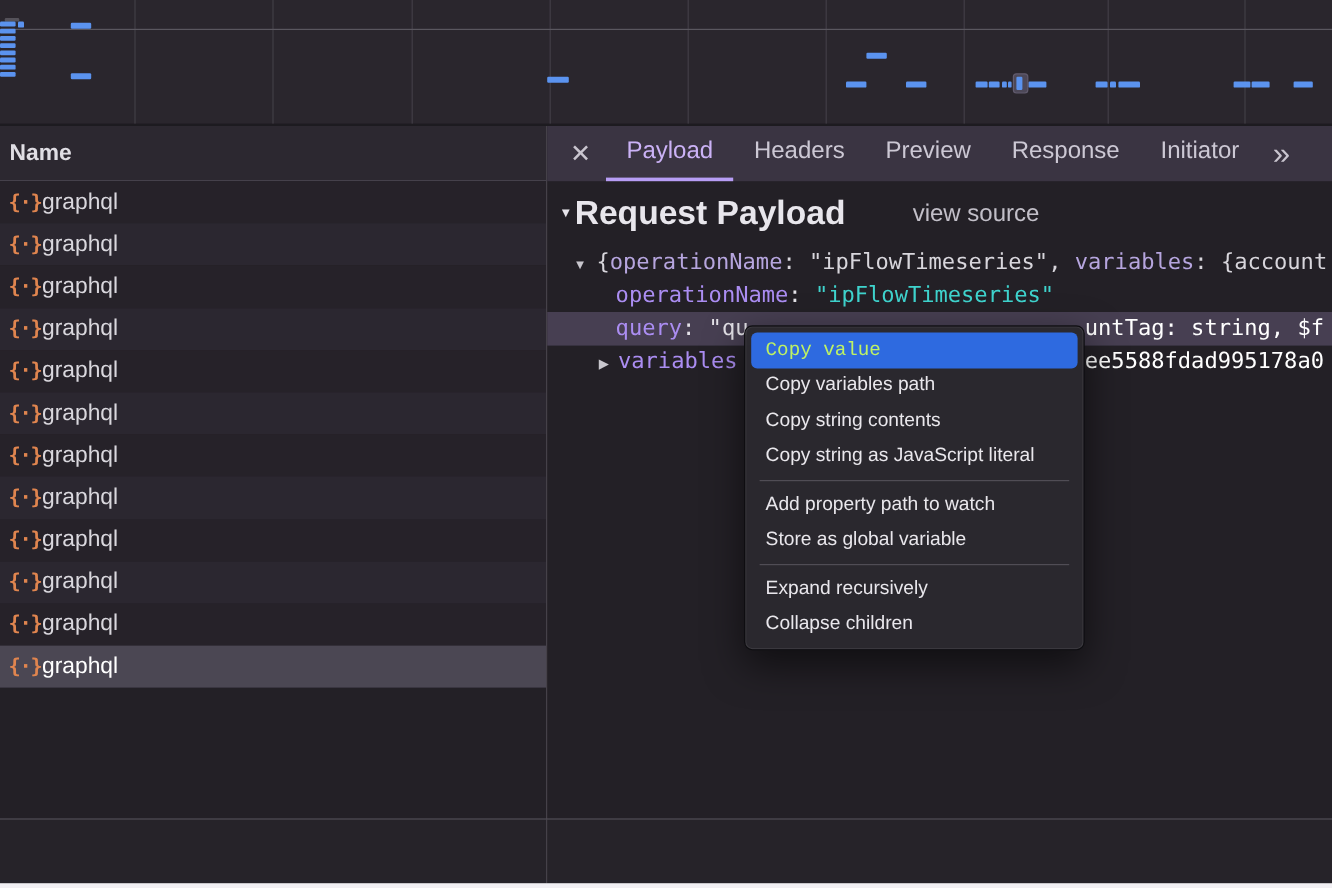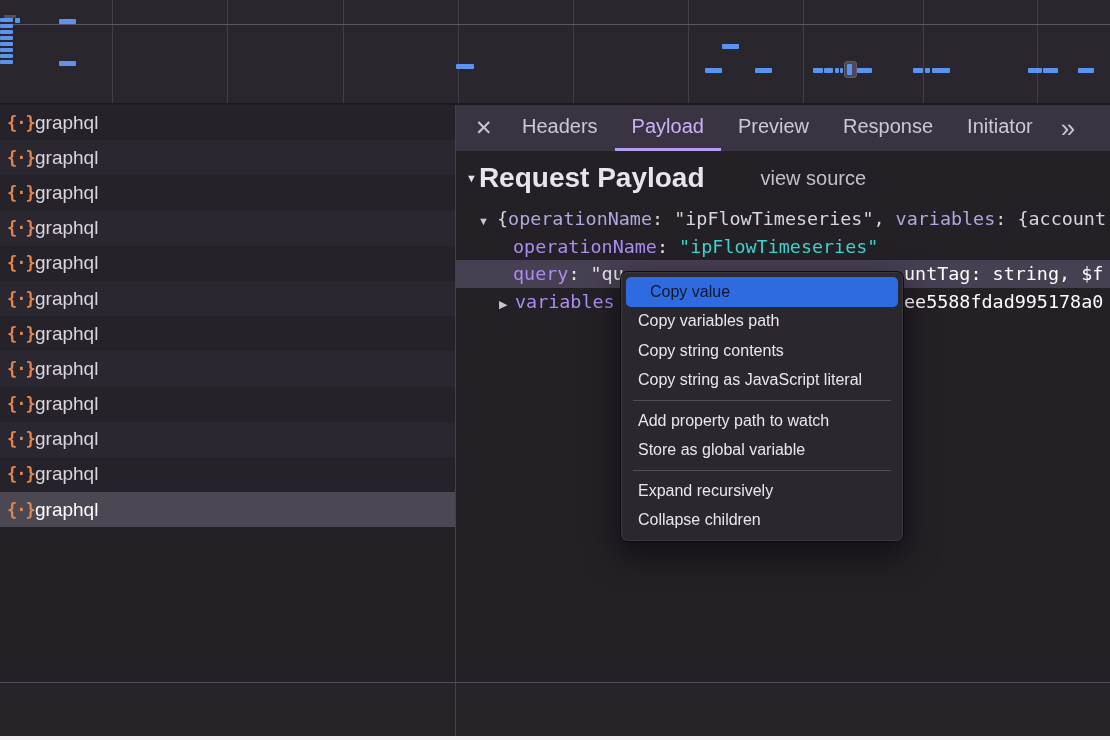--- a/index.html
+++ b/index.html
@@ -62,21 +62,21 @@
   .footer-area .vdiv{position:absolute;left:455px;top:0;bottom:0;width:1px;background:#454149;}
   .bottom-strip{position:absolute;left:0;right:0;bottom:0;height:4px;background:#f1eff3;}
 
   
   .ctx-menu{position:absolute;left:620px;top:271px;width:282px;z-index:10;
             background:rgba(42,40,46,0.97);border:1px solid rgba(8,8,10,0.8);border-radius:7px;
             box-shadow:inset 0 0 0 1px rgba(255,255,255,0.08), 0 12px 32px rgba(0,0,0,0.55);
             padding:5px 0 6px 0;}
   .ctx-item{height:29.5px;display:flex;align-items:center;padding:0 10px 0 17px;
             font-size:16px;color:#e9e7ec;}
-  .ctx-item.hl{background:#2e6ae0;margin:0 5px;padding-left:24px;border-radius:5px;color:#0f172a;}
+  .ctx-item.hl{background:#2e6ae0;margin:0 5px;padding-left:12px;border-radius:5px;color:#bef264;font-family:Liberation Mono, monospace;}
   .ctx-sep{height:1px;background:#504d55;margin:5px 12px;}
 </style>
 </head>
 <body>
 
 <div class="screen">
 
   <div class="overview">
       <div class="ov-vline" style="left: 112px;"></div>
       <div class="ov-vline" style="left: 227px;"></div>
@@ -114,20 +114,23 @@
       <div class="ov-bar" style="left: 932px; top: 68px; width: 18px; height: 5px;"></div>
       <div class="ov-bar" style="left: 1028px; top: 68px; width: 14px; height: 5px;"></div>
       <div class="ov-bar" style="left: 1043px; top: 68px; width: 15px; height: 5px;"></div>
       <div class="ov-bar" style="left: 1078px; top: 68px; width: 16px; height: 5px;"></div>
       <div class="ov-marker" style="left: 844px; top: 61px; width: 11px; height: 15px;">
         <div class="ov-marker-inner"></div>
       </div>
     </div>
 
   <div class="left-panel">
+    <div class="list-header">
+      <span>Name</span>
+    </div>
     <div id="req-rows">
         <div class="req-row odd">
           <span class="req-icon">{·}</span>
           <span>graphql</span>
         </div>
         <div class="req-row even">
           <span class="req-icon">{·}</span>
           <span>graphql</span>
         </div>
         <div class="req-row odd">
@@ -170,22 +173,22 @@
           <span class="req-icon">{·}</span>
           <span>graphql</span>
         </div>
       </div>
   </div>
 
   <div class="right-panel">
     <div class="tab-bar">
       <div class="close-btn">✕</div>
       <div id="tabs" style="display:flex;">
+          <div class="tab sel">Payload</div>
           <div class="tab">Headers</div>
-          <div class="tab sel">Payload</div>
           <div class="tab">Preview</div>
           <div class="tab">Response</div>
           <div class="tab">Initiator</div>
         </div>
       <div class="overflow-btn">»</div>
     </div>
     <div class="pane-content">
       <div class="payload-header">
         <span class="ph-tri">▼</span>
         <span class="ph-title">Request Payload</span>

